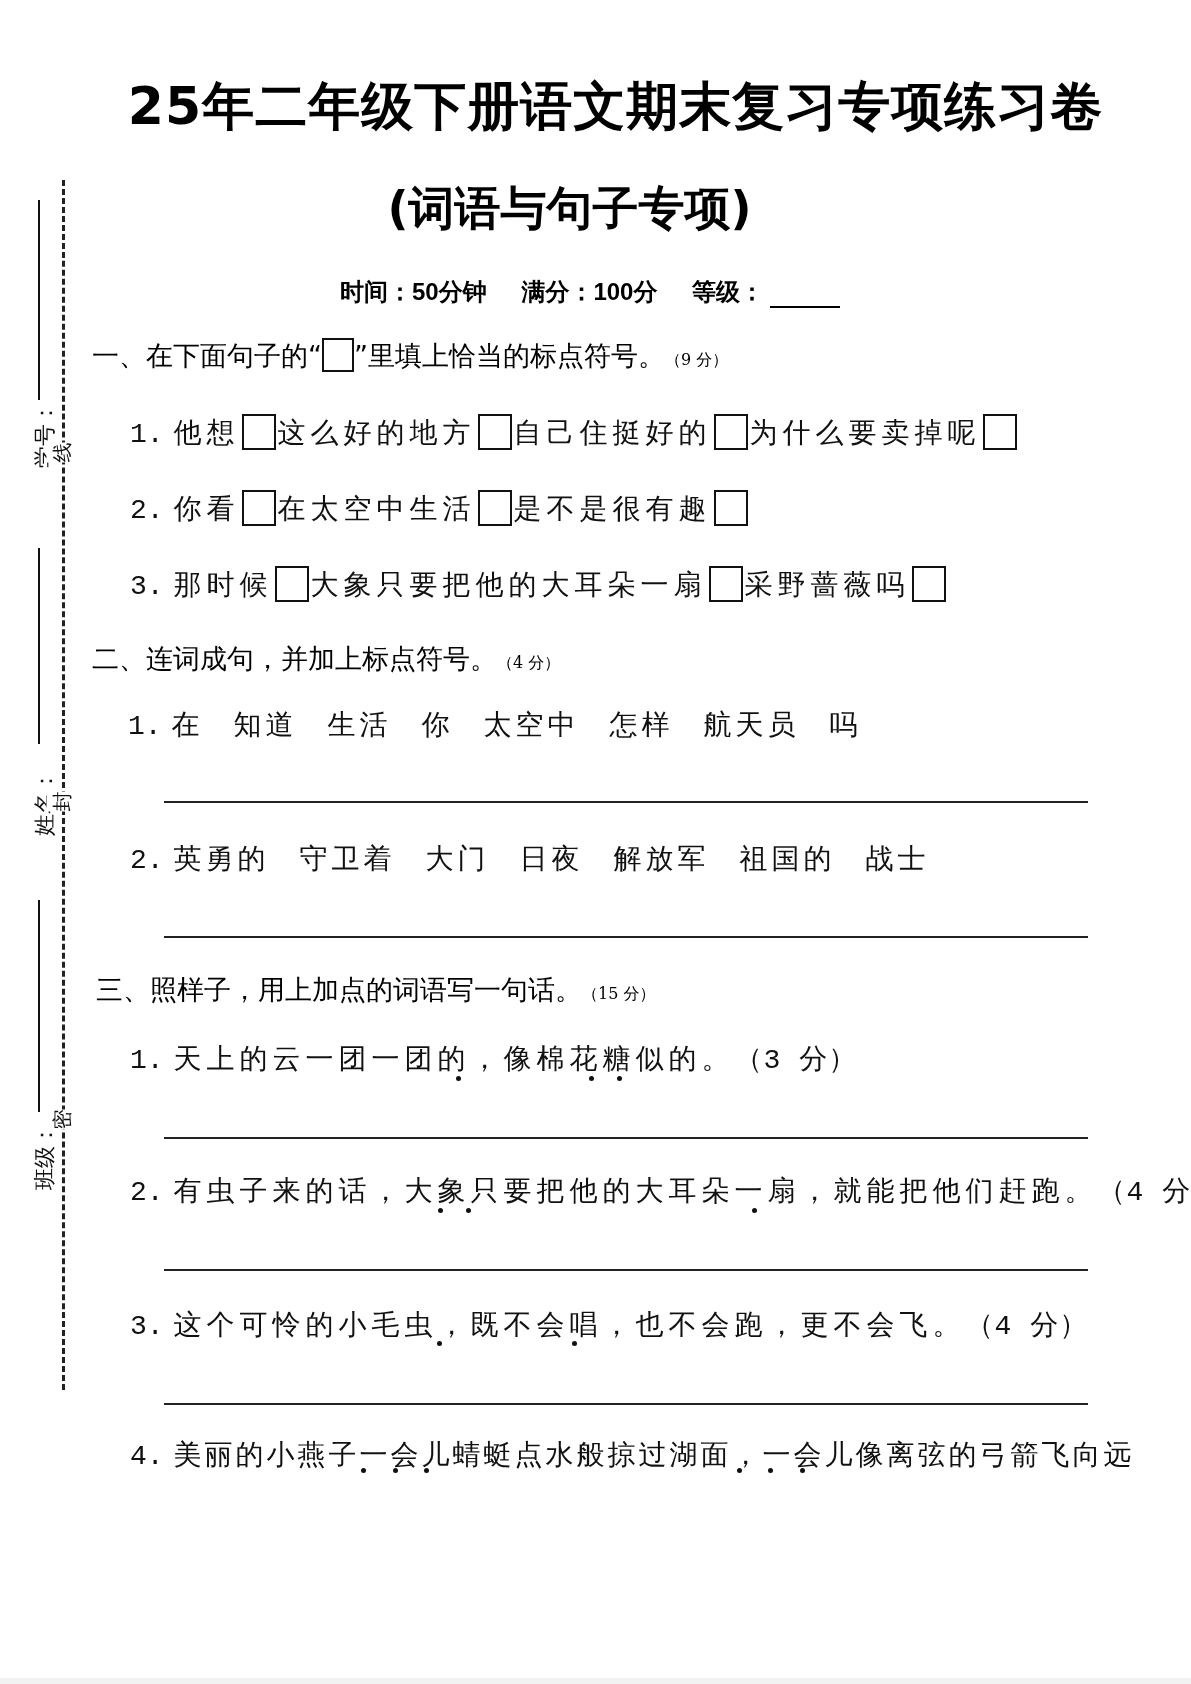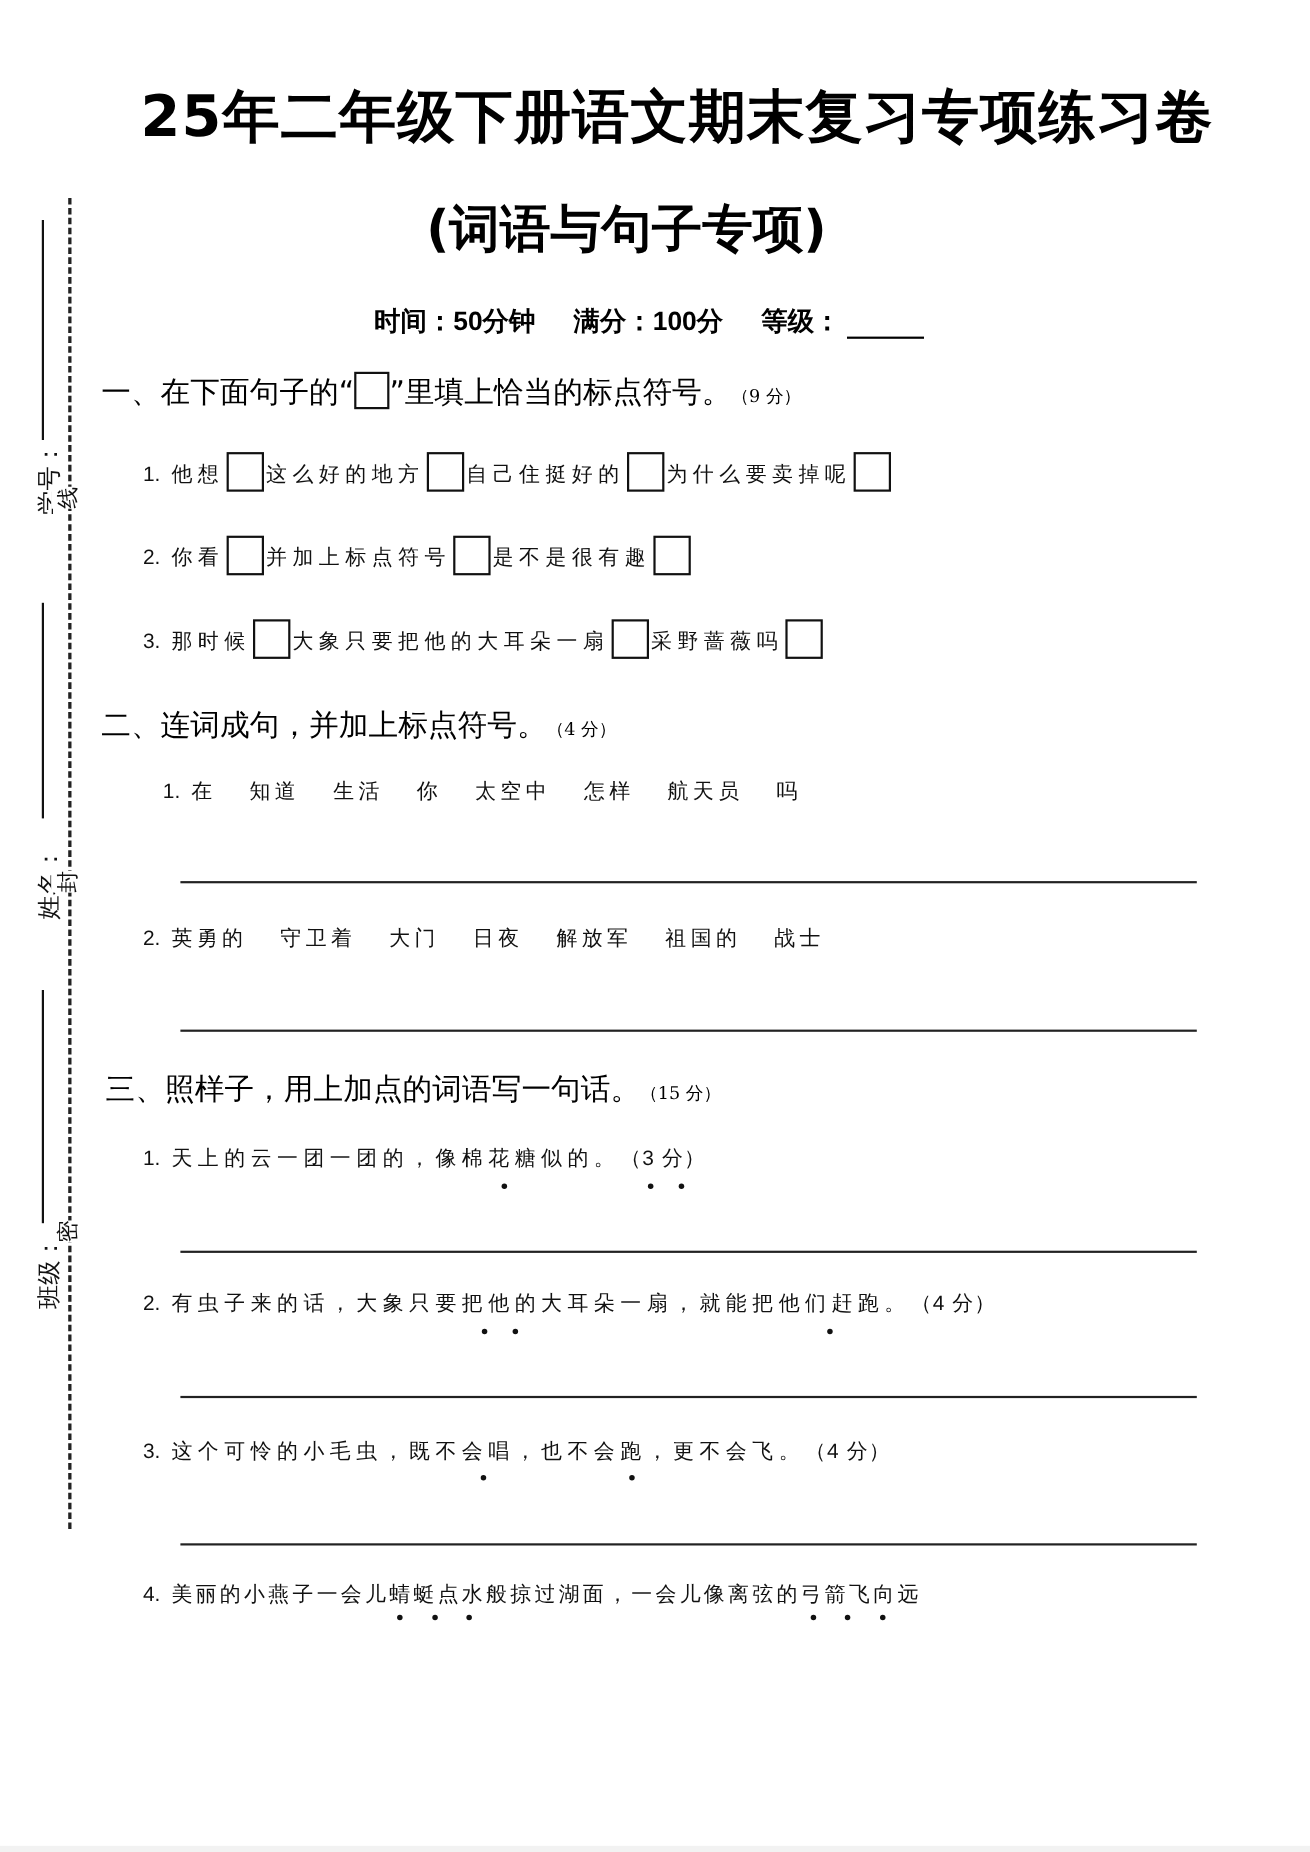--- a/index.html
+++ b/index.html
@@ -24,22 +24,22 @@
     font-size: 24px; color: #000; white-space: nowrap;
   }
   .meta span { margin-right: 28px; }
   .meta .grade-line { display: inline-block; width: 70px; border-bottom: 2px solid #000; height: 22px; vertical-align: bottom; margin-right: 0; }
   .section {
     font-family: "DejaVu Sans", "Liberation Sans", sans-serif;
     font-size: 27px; color: #000; white-space: nowrap;
   }
   .section .score { font-family: "DejaVu Serif", "Liberation Serif", serif; font-size: 16px; }
   .q {
-    font-family: Liberation Sans, sans-serif;
-    font-size: 19px; letter-spacing: 5px; color: #111; white-space: nowrap;
+    font-family: Liberation Mono, monospace;
+    font-size: 28px; letter-spacing: 5px; color: #111; white-space: nowrap;
   }
   .q .num { letter-spacing: 0; margin-right: 10px; }
   .box {
     display: inline-block; width: 34px; height: 36px; border: 2px solid #111;
     vertical-align: middle; margin: 0 2px; box-sizing: border-box; position: relative; top: -3px;
   }
   .hbox { display: inline-block; width: 32px; height: 34px; border: 2px solid #111; vertical-align: middle; box-sizing: border-box; position: relative; top: -3px; }
   .words span { margin-right: 30px; letter-spacing: 4px; }
   .answer-line { height: 0; border-top: 2px solid #222; }
   
@@ -81,32 +81,32 @@
 
 <div class="abs section" style="left:92px; top:338px;">
   <span>一、在下面句子的“</span><span class="hbox"></span><span>”里填上恰当的标点符号。</span><span class="score">（9 分）</span>
 </div>
 
 <div class="abs q" style="left:130px; top:414px;">
   <span class="num">1.</span><span>他想</span><span class="box"></span><span>这么好的地方</span><span class="box"></span><span>自己住挺好的</span><span class="box"></span><span>为什么要卖掉呢</span><span class="box"></span>
 </div>
 
 <div class="abs q" style="left:130px; top:490px;">
-  <span class="num">2.</span><span>你看</span><span class="box"></span><span>并加上标点符号</span><span class="box"></span><span>是不是很有趣</span><span class="box"></span>
+  <span class="num">2.</span><span>你看</span><span class="box"></span><span>在太空中生活</span><span class="box"></span><span>是不是很有趣</span><span class="box"></span>
 </div>
 
 <div class="abs q" style="left:130px; top:566px;">
   <span class="num">3.</span><span>那时候</span><span class="box"></span><span>大象只要把他的大耳朵一扇</span><span class="box"></span><span>采野蔷薇吗</span><span class="box"></span>
 </div>
 
 <div class="abs section" style="left:92px; top:641px;">
   <span>二、连词成句，并加上标点符号。</span><span class="score">（4 分）</span>
 </div>
 
-<div class="abs q words" style="left:148px; top:706px;">
+<div class="abs q words" style="left:128px; top:706px;">
   <span class="num" style="margin-right:10px;">1.</span><span>在</span><span>知道</span><span>生活</span><span>你</span><span>太空中</span><span>怎样</span><span>航天员</span><span>吗</span>
 </div>
 <div class="abs answer-line" style="left:164px; top:801px; width:924px;"></div>
 
 <div class="abs q words" style="left:130px; top:840px;">
   <span class="num" style="margin-right:10px;">2.</span><span>英勇的</span><span>守卫着</span><span>大门</span><span>日夜</span><span>解放军</span><span>祖国的</span><span>战士</span>
 </div>
 <div class="abs answer-line" style="left:164px; top:936px; width:924px;"></div>
 
 <div class="abs section" style="left:96px; top:972px;">

